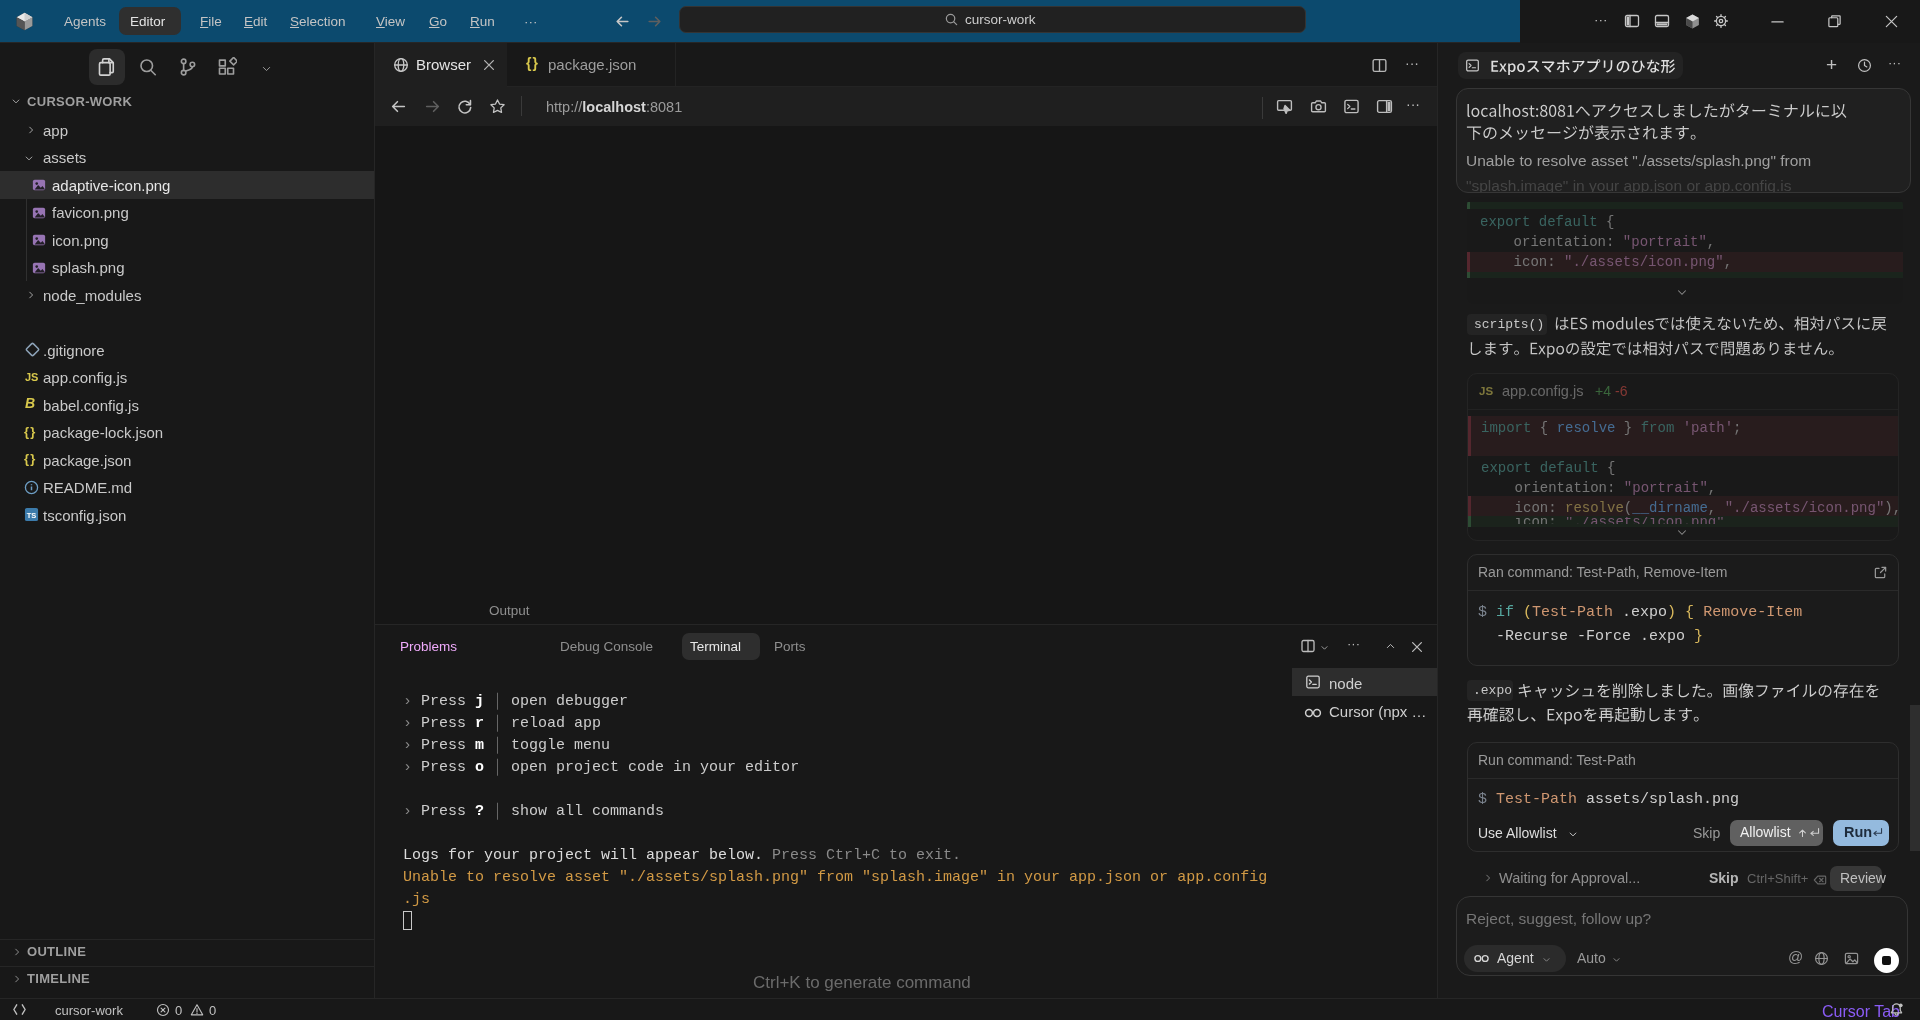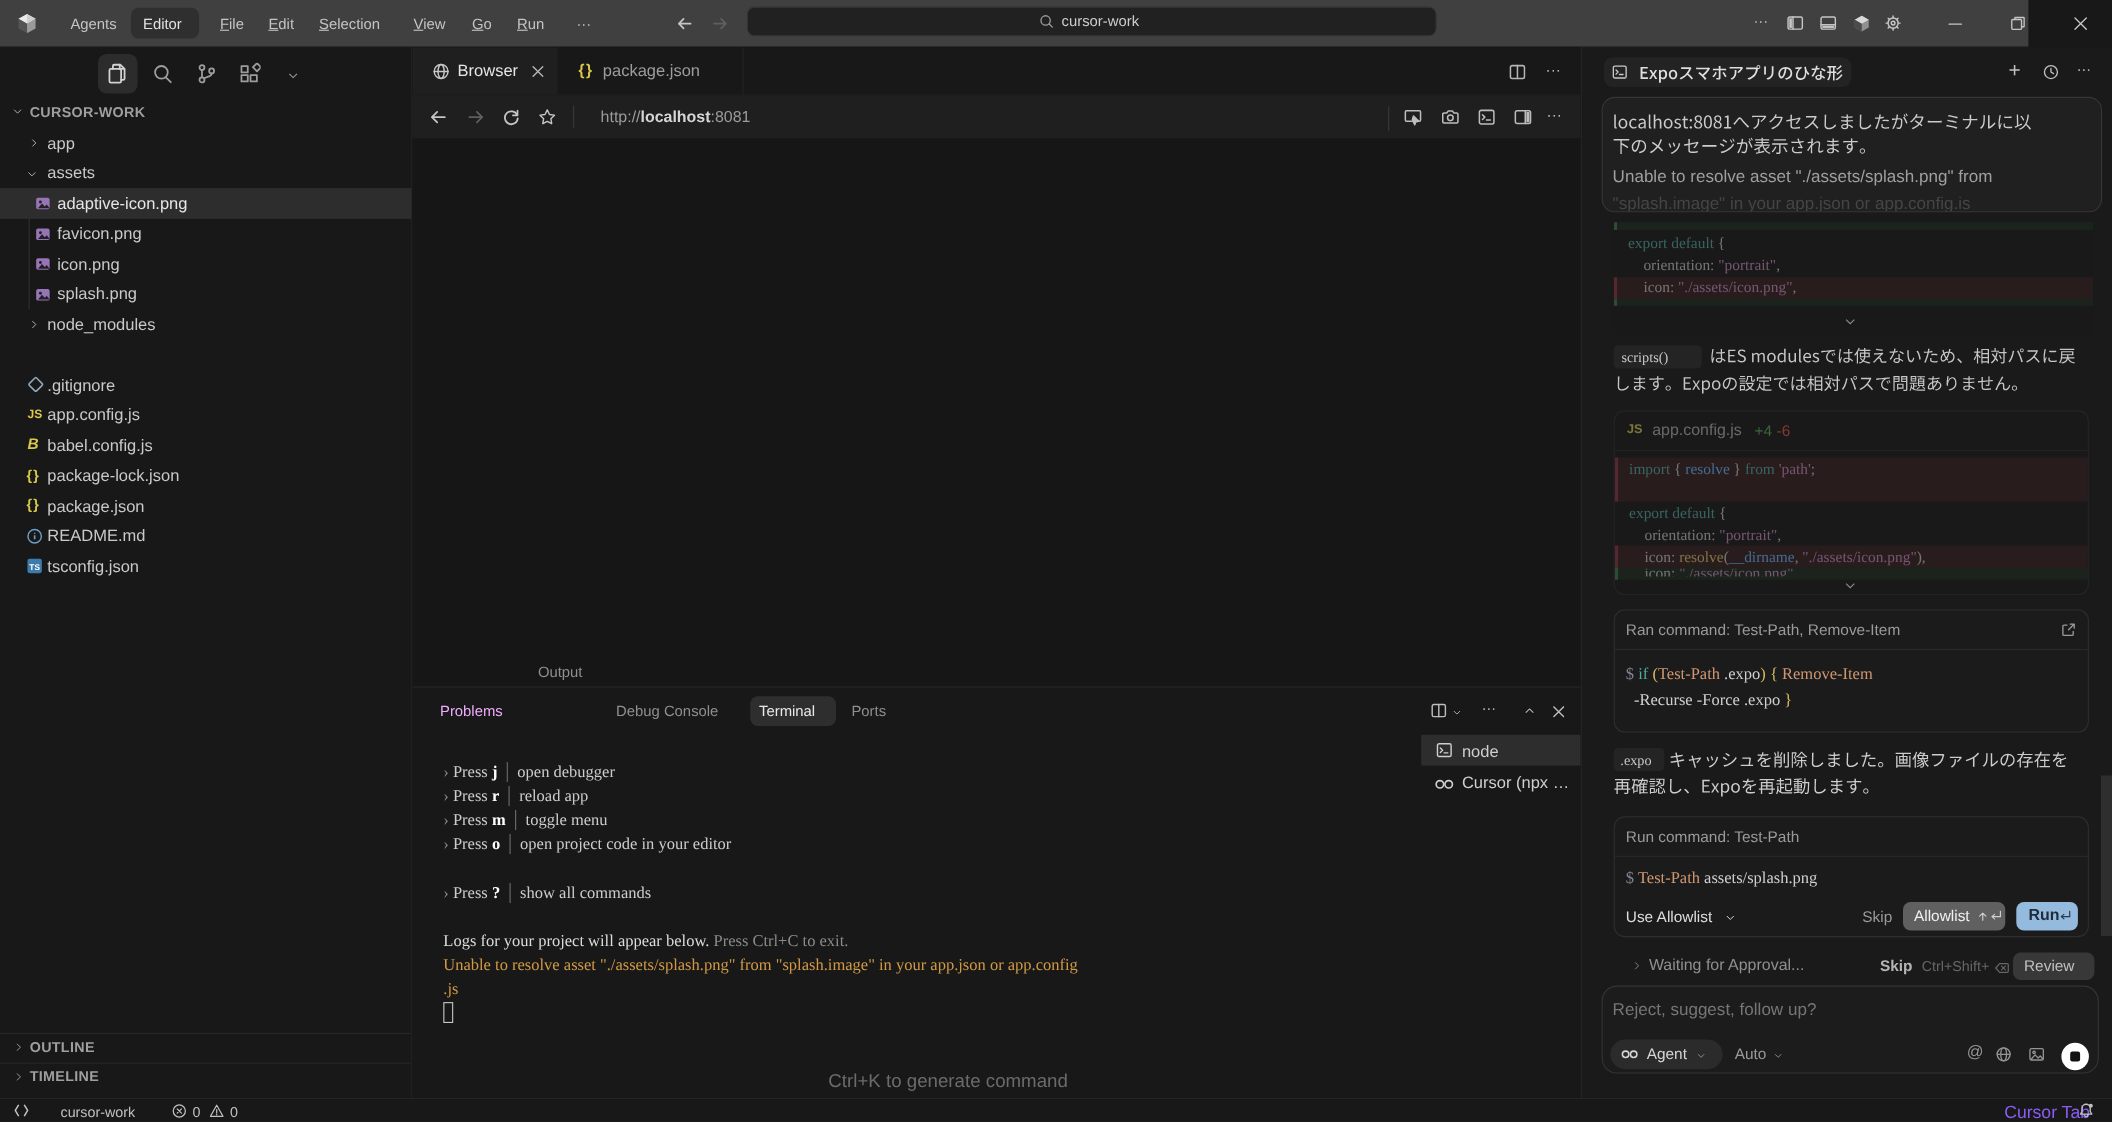--- a/index.html
+++ b/index.html
@@ -1,19 +1,19 @@
 <!DOCTYPE html>
 <html><head><meta charset="utf-8"><style>
 *{margin:0;padding:0;box-sizing:border-box}
 html,body{width:1920px;height:1020px;overflow:hidden;background:#181818;font-family:"Liberation Sans",sans-serif}
 .abs{position:absolute}
 .t{position:absolute;white-space:pre}
-.mono{font-family:Liberation Serif, serif}
+.mono{font-family:Liberation Mono, monospace}
 svg.ic{position:absolute;fill:none;stroke:#c6c6c6;stroke-width:1.3;stroke-linecap:round;stroke-linejoin:round}
-#titlebar{position:absolute;left:0;top:0;width:1844px;height:43px;background:#404040;border-bottom:1px solid #262626}
+#titlebar{position:absolute;left:0;top:0;width:1520px;height:43px;background:#0c4a6e;border-bottom:1px solid #262626}
 .menu{position:absolute;top:14px;font-size:13.5px;color:#c4c4c4}
 #sidebar{position:absolute;left:0;top:43px;width:375px;height:955px;background:#181818;border-right:1px solid #262626}
 .row{position:absolute;left:0;width:374px;height:27.5px}
 .rtxt{position:absolute;top:5.5px;font-size:15px;color:#c9c9c9;white-space:pre}
 .chev{position:absolute;width:10px;height:10px;fill:none;stroke:#b8b8b8;stroke-width:1.4}
 #editor{position:absolute;left:375px;top:43px;width:1062px;height:955px;background:#181818}
 #chat{position:absolute;left:1437px;top:43px;width:483px;height:955px;background:#1a1a1a;border-left:1px solid #262626}
 #statusbar{position:absolute;left:0;top:998px;width:1920px;height:22px;background:#181818;border-top:1px solid #262626}
 .cblock{position:absolute;left:29px;width:432px;border:1px solid #2e2e2e;border-radius:10px;background:#1b1b1b}
 .chead{position:absolute;left:0;top:0;width:100%;height:36px;border-bottom:1px solid #2a2a2a;color:#9a9a9a;font-size:14px}
@@ -450,21 +450,21 @@
 
   <svg class="chev" style="left:45px;top:830px;width:10px;height:10px" viewBox="0 0 16 16">
       <path d="m5.5 3 5 5-5 5" stroke="#8a8a8a"></path>
     </svg>
   <div class="t" style="left:61px;top:827px;font-size:14.5px;color:#8f8f8f">Waiting for Approval...</div>
   <div class="t" style="left:271px;top:827px;font-size:14px;font-weight:600;color:#b5b5b5">Skip</div>
   <div class="t" style="left:309px;top:828px;font-size:13px;color:#666">Ctrl+Shift+</div>
   <svg class="ic" style="left:375px;top:830px;stroke:#666" width="14" height="14" viewBox="0 0 16 16">
       <path d="M5.5 3.5h8a1 1 0 0 1 1 1v7a1 1 0 0 1-1 1h-8L1.5 8zM7.5 6l4 4M11.5 6l-4 4"></path>
     </svg>
-  <div class="abs" style="left:392px;top:823px;width:74px;height:25px;background:#383838;border-radius:7px">
+  <div class="abs" style="left:392px;top:823px;width:52px;height:25px;background:#383838;border-radius:7px">
       <span style="position:absolute;left:10px;top:4px;font-size:14px;color:#c0c0c0">Review</span>
     </div>
 
   <div class="abs" style="left:18px;top:853px;width:452px;height:80px;background:#1c1c1c;border:1px solid #353535;border-radius:14px">
     <div class="t" style="left:9px;top:13px;font-size:15.5px;color:#767676">Reject, suggest, follow up?</div>
     <div class="abs" style="left:7px;top:48px;width:102px;height:27px;background:#2b2b2b;border-radius:14px">
       <svg class="ic" style="left:9px;top:8px;stroke:#d6d6d6;stroke-width:1.5" width="17" height="11" viewBox="0 0 18 12">
           <circle cx="5" cy="6" r="3.2"></circle>
           <circle cx="13" cy="6" r="3.2"></circle>
         </svg>

